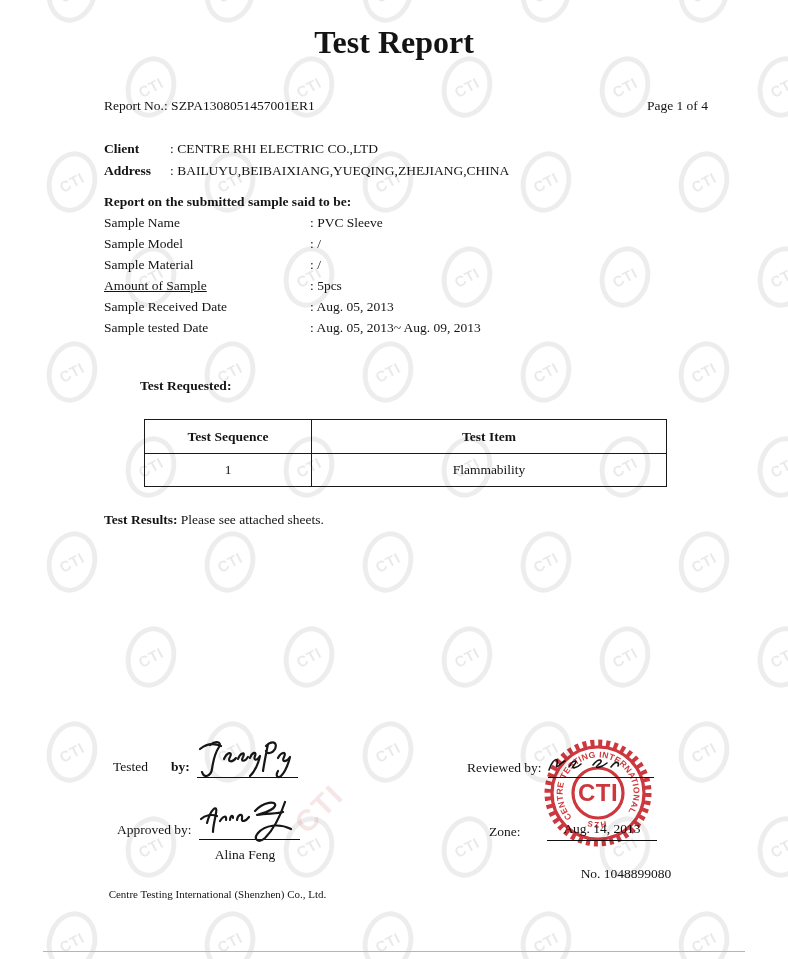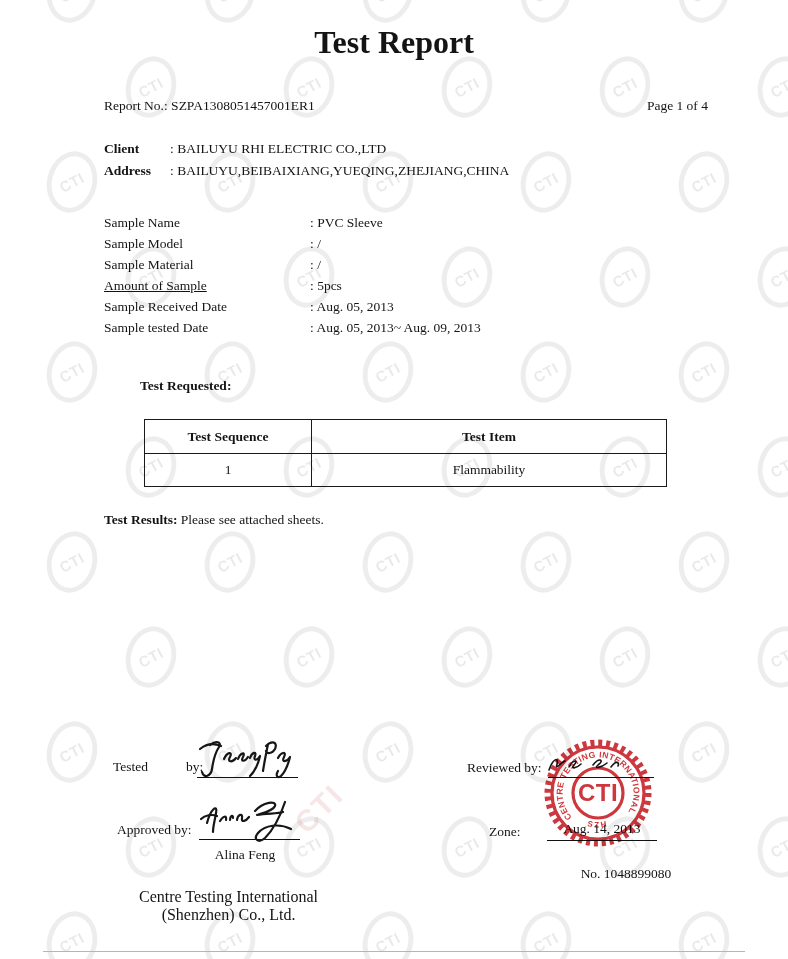--- a/index.html
+++ b/index.html
@@ -222,25 +222,26 @@
   <div class="wm-red">CTI</div>
 
   <div class="content">
 
     <div class="abs title">Test Report</div>
 
     <div class="abs" style="left:104px;top:98px;">Report No.: SZPA1308051457001ER1</div>
     <div class="abs" style="right:80px;top:98px;">Page 1 of 4</div>
 
     <div class="abs b" style="left:104px;top:141px;">Client</div>
-    <div class="abs" style="left:170px;top:141px;">: BAILUYU RHI ELECTRIC CO.,LTD</div>
+    <div class="abs" style="left:170px;top:141px;">: CENTRE RHI ELECTRIC CO.,LTD</div>
 
     <div class="abs b" style="left:104px;top:163px;">Address</div>
     <div class="abs" style="left:170px;top:163px;">: BAILUYU,BEIBAIXIANG,YUEQING,ZHEJIANG,CHINA</div>
 
+    <div class="abs b" style="left:104px;top:194px;">Report on the submitted sample said to be:</div>
 
     <div class="abs" style="left:104px;top:215px;">Sample Name</div>
     <div class="abs" style="left:310px;top:215px;">: PVC Sleeve</div>
 
     <div class="abs" style="left:104px;top:236px;">Sample Model</div>
     <div class="abs" style="left:310px;top:236px;">: /</div>
 
     <div class="abs" style="left:104px;top:257px;">Sample Material</div>
     <div class="abs" style="left:310px;top:257px;">: /</div>
 
@@ -267,35 +268,35 @@
       </tr>
     </tbody>
       </table>
 
     <div class="abs" style="left:104px;top:512px;">
       <span class="b">Test Results:</span>
       <span>Please see attached sheets.</span>
     </div>
 
     <div class="abs" style="left:113px;top:759px;">Tested</div>
-    <div class="abs" style="left:186px;top:759px;">by:</div>
+    <div class="abs" style="left:171px;top:759px;font-weight:bold;">by:</div>
     <div class="sig-line" style="left:197px;top:777px;width:101px;"></div>
 
     <div class="abs" style="left:467px;top:760px;">Reviewed by:</div>
     <div class="sig-line" style="left:548px;top:777px;width:106px;"></div>
 
     <div class="abs" style="left:117px;top:822px;">Approved by:</div>
     <div class="sig-line" style="left:199px;top:839px;width:101px;"></div>
     <div class="abs ctr" style="left:190px;top:847px;width:110px;">Alina Feng</div>
 
     <div class="abs" style="left:489px;top:824px;">Zone:</div>
     <div class="sig-line" style="left:547px;top:840px;width:110px;"></div>
     <div class="abs ctr" style="left:547px;top:821px;width:110px;">Aug. 14, 2013</div>
 
-    <div class="abs ctr" style="left:106px;top:888px;width:245px;font-size:16px;">Centre Testing International (Shenzhen) Co., Ltd.</div>
+    <div class="abs ctr" style="left:95px;top:888px;width:245px;font-size:11px;">Centre Testing International (Shenzhen) Co., Ltd.</div>
     <div class="abs ctr" style="left:556px;top:866px;width:140px;">No. 1048899080</div>
   </div>
 
   <svg class="sig-svg" style="left:194px;top:737px;" width="105" height="46" viewBox="0 0 105 46">
     <g stroke-width="2.2">
       <path d="M16 8 C22 3 28 5 25 10 C21 16 19 25 18 32 C17 39 10 42 8 35"></path>
       <path d="M6 12 C12 7 20 6 27 9"></path>
       <path d="M30 22 C33 15 39 14 36 20 C33 25 38 26 42 21"></path>
       <path d="M44 22 C46 16 52 14 49 20 C46 25 51 25 54 20"></path>
       <path d="M56 21 C58 15 63 14 61 19 C59 24 63 24 66 19 C64 28 60 35 56 39"></path>

